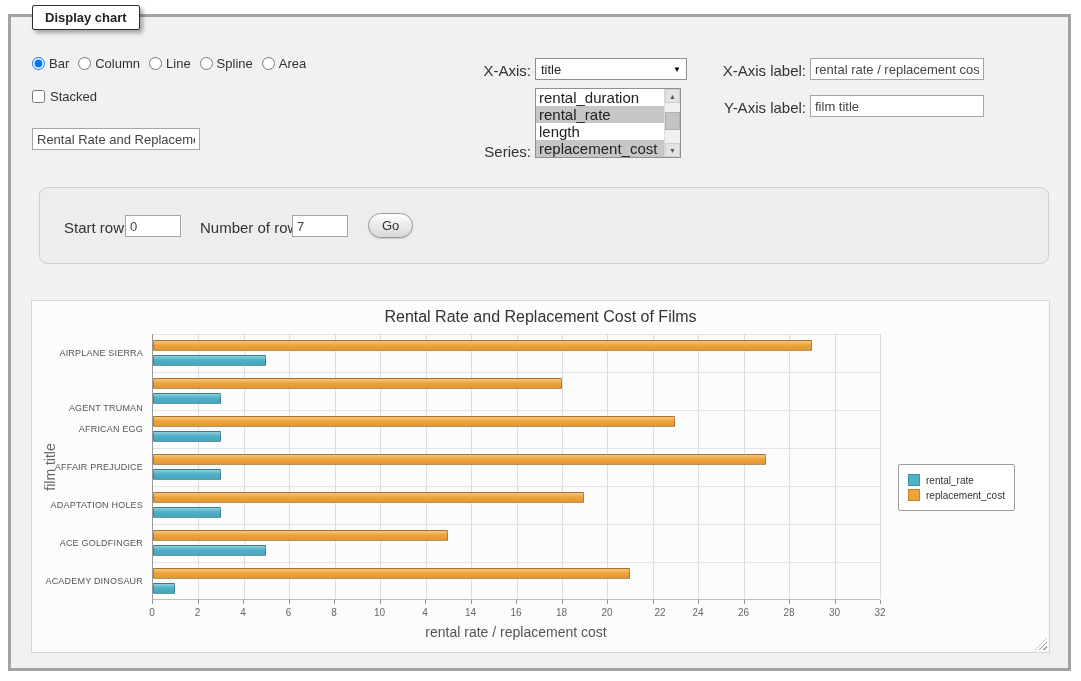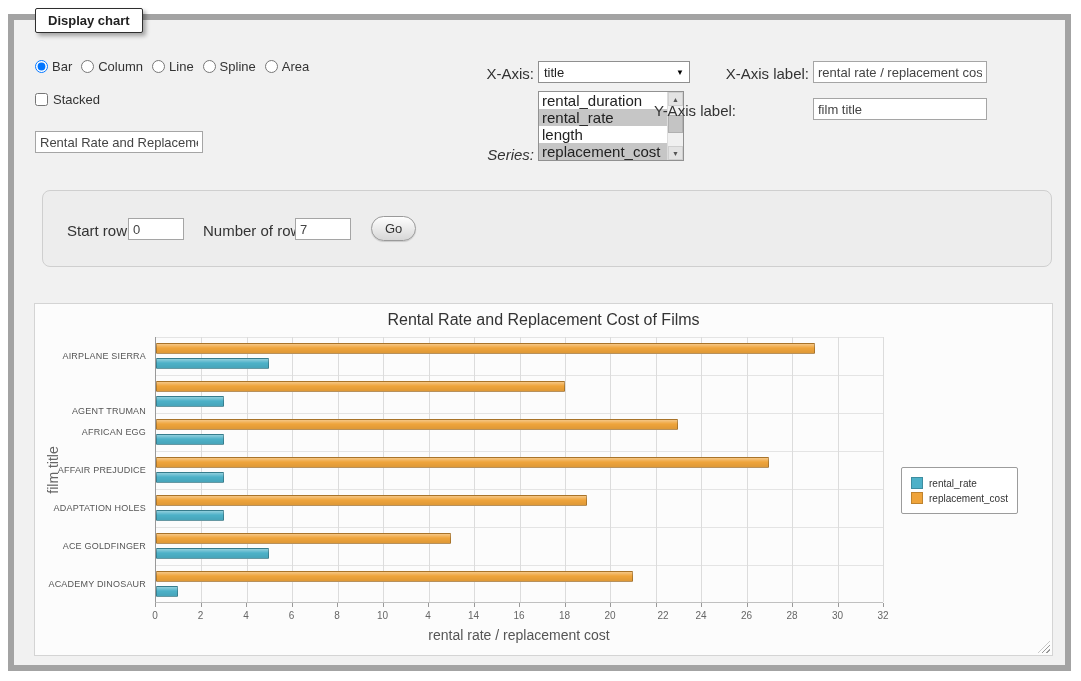--- a/index.html
+++ b/index.html
@@ -1,19 +1,19 @@
 <!DOCTYPE html>
 <html><head>
 <meta charset="utf-8">
 <style>
   * { margin:0; padding:0; box-sizing:border-box; }
   html,body { width:1081px; height:681px; }
   body { background:#fff; font-family:"Liberation Sans",sans-serif; font-size:13px; color:#333; position:relative; overflow:hidden; }
 
-  .fieldset { position:absolute; left:8px; top:14px; width:1063px; height:657px; background:#f1f1f1; border:6px solid #a3a3a3; }
+  .fieldset { position:absolute; left:8px; top:14px; width:1063px; height:657px; background:#f1f1f1; border:3px solid #a3a3a3; }
   .legendbox { position:absolute; left:21px; top:-12px; background:#fff; border:1px solid #2e2e2e; padding:4px 12px; font-weight:bold; font-size:13px; color:#222; border-radius:2px; box-shadow:3px 3px 4px rgba(0,0,0,.32); }
 
   .radio-row { position:absolute; left:21px; top:39px; display:flex; align-items:center; }
   .radio-item { display:flex; align-items:center; margin-right:9px; cursor:default; }
   .radio-item input { margin-right:4px; }
   .stacked { position:absolute; left:21px; top:72px; display:flex; align-items:center; }
   .stacked input { margin-right:5px; }
 
   .caption { position:absolute; font-size:15px; color:#333; white-space:nowrap; }
   .text-input { position:absolute; height:22px; border:1px solid #a5a5a5; background:#fff; font-family:"Liberation Sans",sans-serif; font-size:13px; color:#444; padding:0 4px; }
@@ -26,25 +26,25 @@
   .select-arrow { position:absolute; right:5px; top:6px; font-size:8px; color:#000; }
 
   .listbox { position:absolute; left:524px; top:71px; width:146px; height:70px; background:#fff; border:1px solid #919191; }
   .list-items { position:absolute; left:0; top:0; right:16px; bottom:0; overflow:hidden; }
   .list-item { height:17px; line-height:17px; font-size:15px; padding-left:3px; color:#222; white-space:nowrap; }
   .list-item.selected { background:#c6c6c6; }
   .list-scrollbar { position:absolute; right:0; top:0; width:16px; height:100%; background:#f0f0f0; border-left:1px solid #dcdcdc; }
   .sb-btn { height:14px; background:#e3e3e3; color:#555; font-size:7px; text-align:center; line-height:14px; border:1px solid #cfcfcf; }
   .sb-track { position:absolute; top:14px; bottom:14px; left:0; right:0; }
   .sb-thumb { position:absolute; top:9px; left:0; width:100%; height:18px; background:#c4c4c4; border:1px solid #b0b0b0; }
-  .series-caption { left:430px; top:126px; width:90px; text-align:right;font-style:italic; }
+  .series-caption { left:430px; top:126px; width:90px; text-align:right; }
 
   .xlabel-caption { left:640px; top:45px; width:155px; text-align:right; }
   .xlabel-input { left:799px; top:41px; width:174px; }
-  .ylabel-caption { left:640px; top:82px; width:155px; text-align:left; }
+  .ylabel-caption { left:640px; top:82px; width:155px; text-align:right; }
   .ylabel-input { left:799px; top:78px; width:174px; }
 
   .subpanel { position:absolute; left:28px; top:170px; width:1010px; height:77px; background:#ededed; border:1px solid #cfcfcf; border-radius:8px; }
   .startrow-caption { left:24px; top:31px; }
   .startrow-input { left:85px; top:27px; width:56px; }
   .numrows-caption { left:160px; top:31px; }
   .numrows-input { left:252px; top:27px; width:56px; }
   .go-button { position:absolute; left:328px; top:25px; font-family:"Liberation Sans",sans-serif; font-size:13px; color:#333; background:linear-gradient(#fefefe,#d7d7d7); border:1px solid #9a9a9a; border-radius:14px; padding:4px 13px; box-shadow:0 1px 1px rgba(0,0,0,.15); cursor:pointer; }
 
   .chart-panel { position:absolute; left:20px; top:283px; width:1019px; height:353px; background:#fcfcfc; border:1px solid #d4d4d4; }

